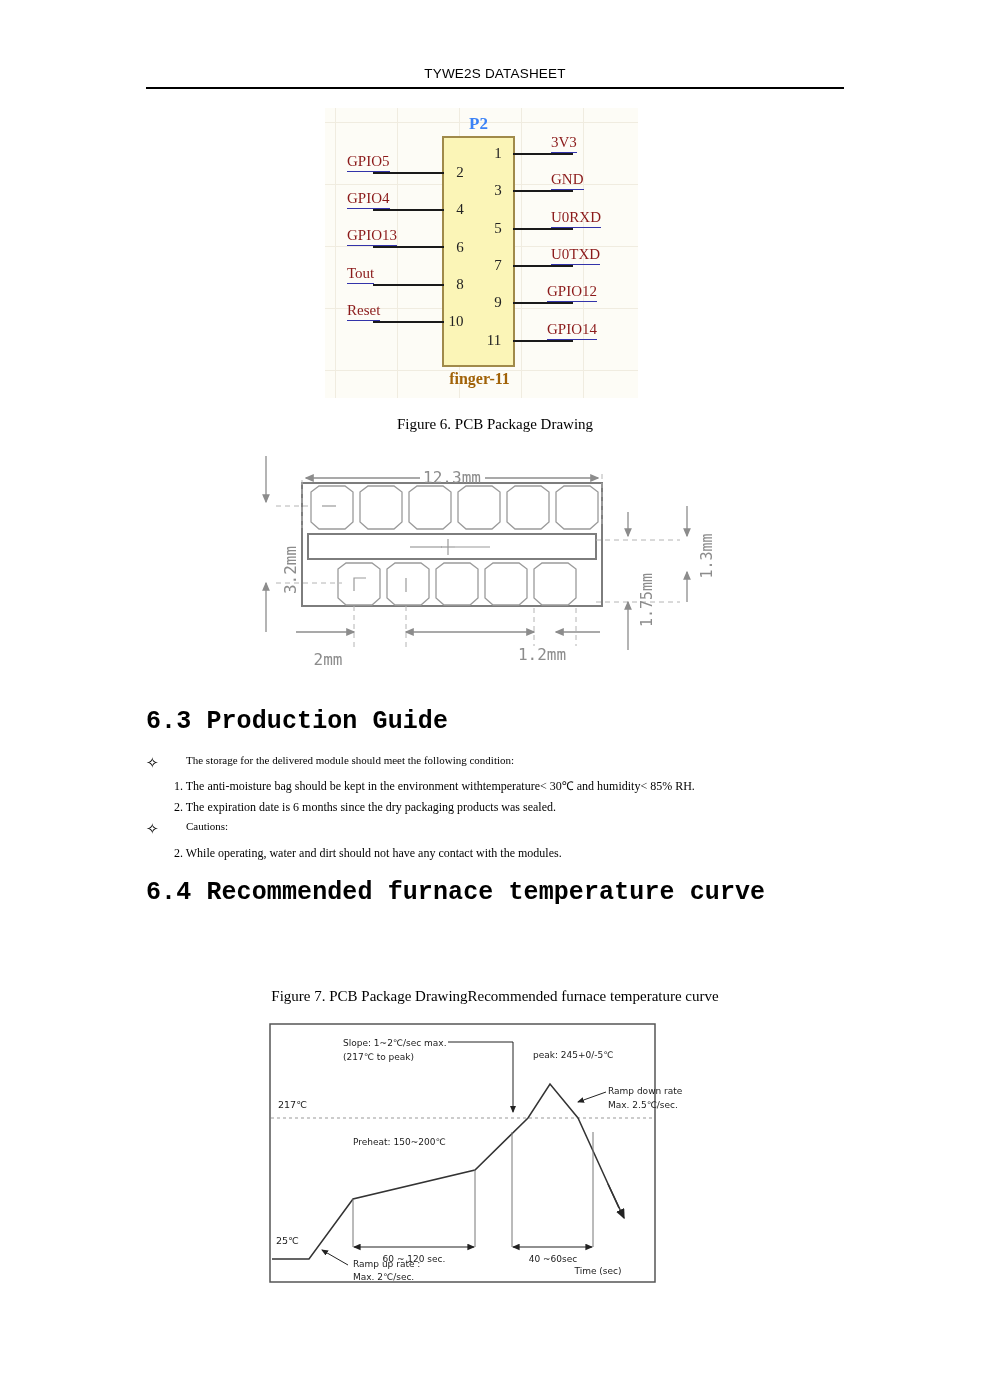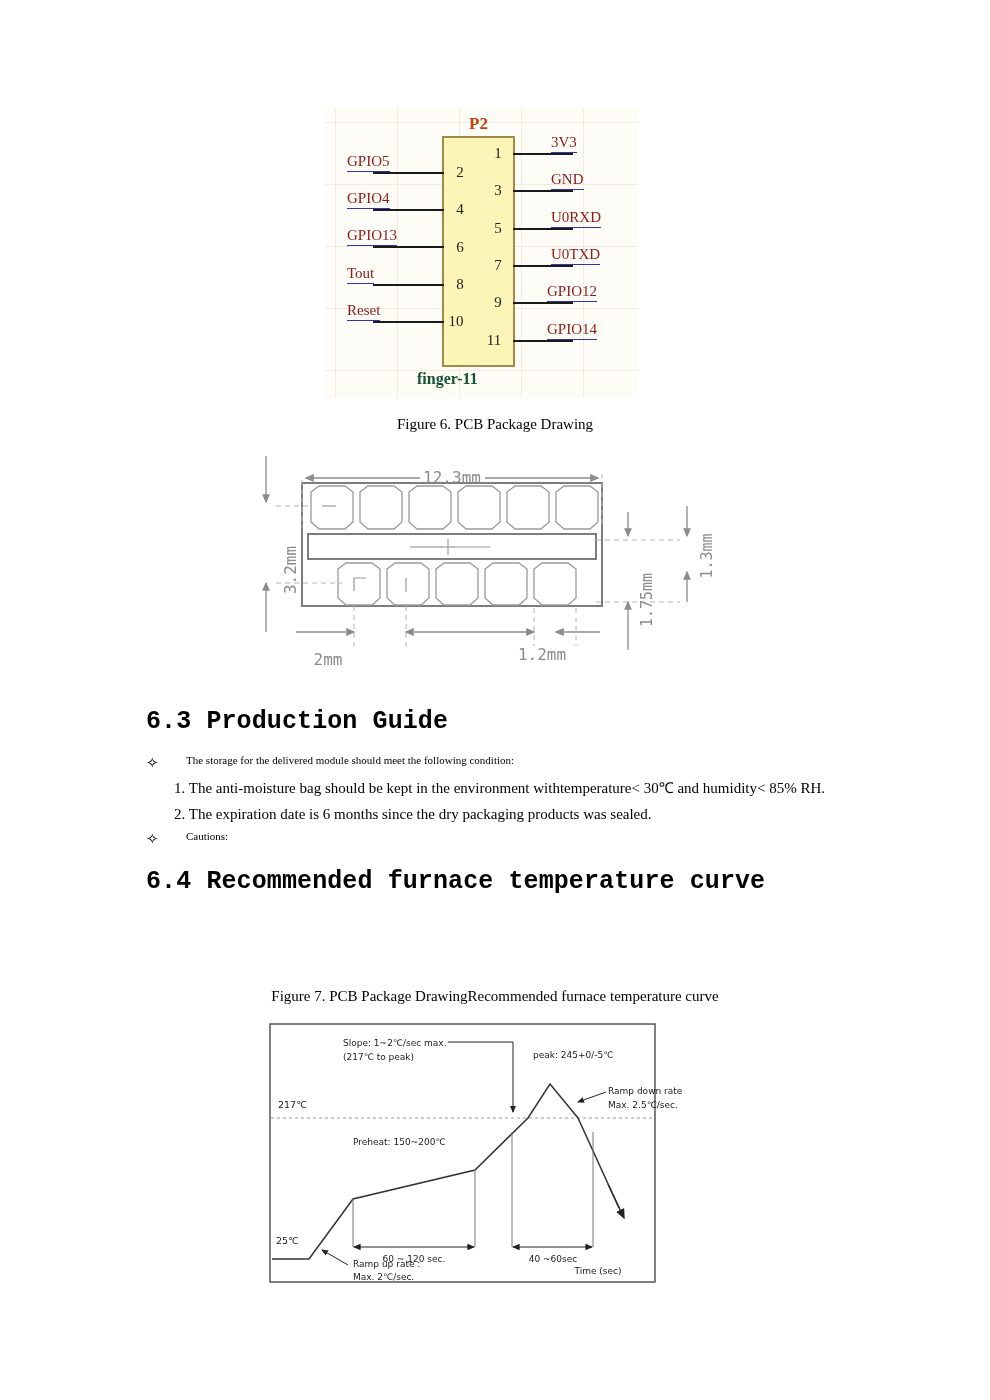--- a/index.html
+++ b/index.html
@@ -74,32 +74,32 @@
     background: #fbf5b7;
     border: 2px solid #a08a4a;
     box-sizing: border-box;
   }
   .chip-title {
     position: absolute;
     left: 117px;
     top: 6px;
     width: 73px;
     text-align: center;
-    color: #c2410c;
+    color: #3b82f6;
     font-weight: bold;
     font-size: 17px;
     font-family: "Liberation Serif", serif;
   }
   .chip-footer {
     position: absolute;
     left: 92px;
     top: 262px;
     width: 125px;
-    text-align: left;
-    color: #14532d;
+    text-align: center;
+    color: #a16207;
     font-weight: bold;
     font-size: 16px;
     font-family: "Liberation Serif", serif;
   }
   .pinnum {
     position: absolute;
     font-size: 15px;
     font-family: "Liberation Serif", serif;
     color: #222;
     text-align: center;
@@ -160,21 +160,21 @@
     line-height: 1.55;
     text-align: left;
   }
   .bullet-text {
     flex: 1 1 auto;
     font-size: 11px;
     line-height: 1.55;
   }
   p.para {
     margin: 0 0 2px 0;
-    font-size: 15px;
+    font-size: 12px;
     line-height: 1.55;
     text-indent: 28px;
     text-align: justify;
   }
   p.para.nojust { text-align: left; }
 
   
   .reflow-wrap {
     position: absolute;
     left: 248px;
@@ -197,20 +197,24 @@
     width: 698px;
     text-align: center;
     font-size: 15px;
   }
 </style>
 </head>
 <body>
 
 <div class="page">
 
+  <div class="page-header">
+    <div class="hdr-title">TYWE2S DATASHEET</div>
+    <div class="hdr-rule"></div>
+  </div>
 
   <div class="schematic">
     <div class="grid-v" style="left:10px"></div>
     <div class="grid-v" style="left:72px"></div>
     <div class="grid-v" style="left:134px"></div>
     <div class="grid-v" style="left:196px"></div>
     <div class="grid-v" style="left:258px"></div>
     <div class="grid-h" style="top:14px"></div>
     <div class="grid-h" style="top:76px"></div>
     <div class="grid-h" style="top:138px"></div>
@@ -370,20 +374,21 @@
       <div class="bullet-glyph">✧</div>
       <div class="bullet-text">The storage for the delivered module should meet the following condition:</div>
     </div>
     <p class="para">1. The anti-moisture bag should be kept in the environment withtemperature&lt; 30℃ and humidity&lt; 85% RH.</p>
     <p class="para nojust">2. The expiration date is 6 months since the dry packaging products was sealed.</p>
 
     <div class="bullet-row">
       <div class="bullet-glyph">✧</div>
       <div class="bullet-text">Cautions:</div>
     </div>
+    <p class="para nojust">2. While operating, water and dirt should not have any contact with the modules.</p>
 
     <h2 class="sec-head second">6.4 Recommended furnace temperature curve</h2>
   </div>
 
   <div class="fig7-caption">Figure 7. PCB Package DrawingRecommended furnace temperature curve</div>
 
   <div class="reflow-wrap">
 
     <svg width="500" height="268" viewBox="0 0 500 268">
       <defs>

